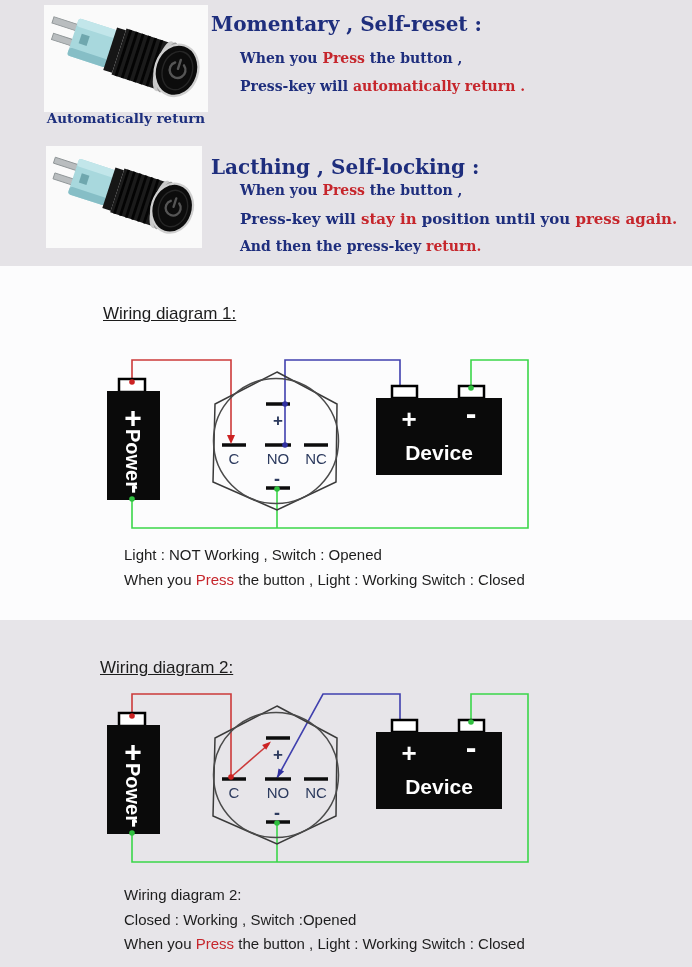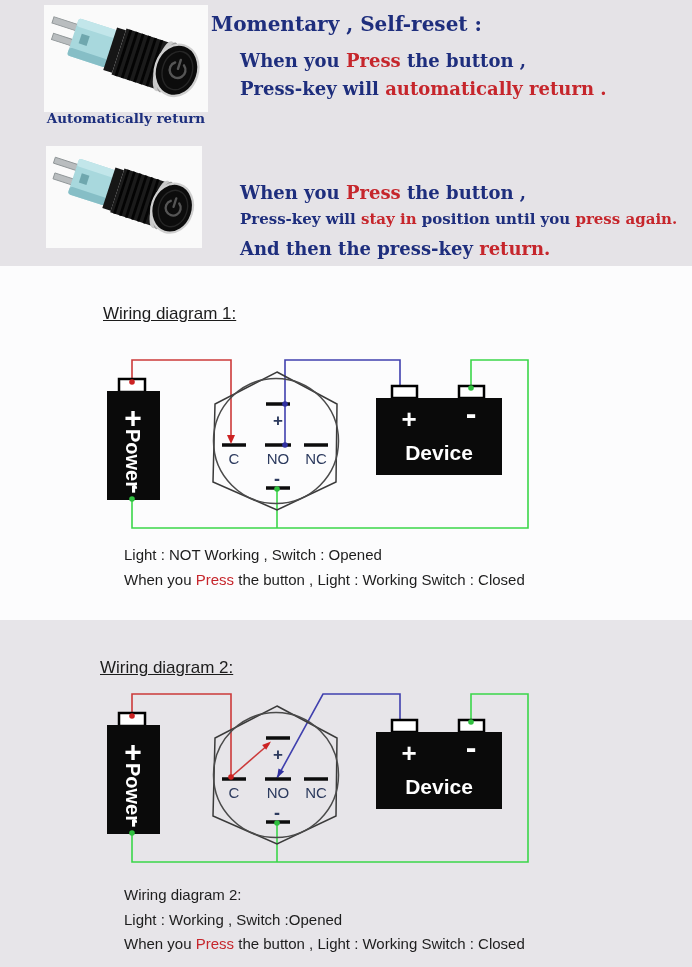--- a/index.html
+++ b/index.html
@@ -14,21 +14,21 @@
   #photo1{left:44px;top:5px;width:164px;height:107px;}
   #photo2{left:46px;top:146px;width:156px;height:102px;}
   .caption{position:absolute;font-family:"DejaVu Serif",serif;font-weight:bold;
            color:#1c2e7d;font-size:13.5px;text-align:center;white-space:nowrap;}
   #cap1{left:44px;top:110px;width:164px;}
   #cap2{left:46px;top:247px;width:156px;margin-top:25px;}
 
   .serif-line{position:absolute;font-family:"DejaVu Serif",serif;font-weight:bold;
               white-space:nowrap;}
   .h-line{font-size:20px;color:#1e2e7d;}
-  .b-line{font-size:18px;}
+  .b-line{font-size:14px;}
   #h1{left:211px;top:12px;}
   #s1l1{left:240px;top:50px;}
   #s1l2{left:240px;top:78px;}
   #h2{left:211px;top:155px;}
   #s2l1{left:240px;top:182px;}
   #s2l2{left:240px;top:210px;font-size:15px;}
   #s2l3{left:240px;top:238px;}
 
   .wtitle{position:absolute;font-size:17px;color:#1c1c1c;white-space:nowrap;text-decoration:underline;}
   #w1title{left:103px;top:304px;}
@@ -101,20 +101,21 @@
     <div class="serif-line b-line" id="s1l1"><span class="c-n">When you </span><span class="c-r">Press</span><span class="c-n"> the button ,</span></div>
     <div class="serif-line b-line" id="s1l2"><span class="c-n">Press-key will </span><span class="c-r">automatically return</span><span class="c-n"> </span><span class="c-r">.</span></div>
 
     <div class="photo" id="photo2">
       <svg width="156" height="102" viewBox="0 0 170 115">
         <use href="#pushbutton"></use>
       </svg>
     </div>
     <div class="caption" id="cap2">Stay in locking</div>
 
+    <div class="serif-line h-line" id="h2">Lacthing , Self-locking :</div>
     <div class="serif-line b-line" id="s2l1"><span class="c-n">When you </span><span class="c-r">Press</span><span class="c-n"> the button ,</span></div>
     <div class="serif-line b-line" id="s2l2"><span class="c-n">Press-key will </span><span class="c-r">stay in</span><span class="c-n"> position until you </span><span class="c-r">press again.</span></div>
     <div class="serif-line b-line" id="s2l3"><span class="c-n">And then the press-key </span><span class="c-r">return.</span></div>
   </div>
 
   <div class="sec" id="sec2"></div>
 
   <div class="wtitle" id="w1title">Wiring diagram 1:</div>
 
   <svg class="circuit" id="svg1" viewBox="0 0 692 205">
@@ -238,17 +239,17 @@
       <polygon points="271,69.5 266.2,77.7 262.1,72.9" fill="#cc2222"></polygon>
       <polygon points="277,106 284.1,99.6 278.5,96.5" fill="#3030a0"></polygon>
       <circle cx="471" cy="50" r="2.8" fill="#2fbf3f"></circle>
       <circle cx="132" cy="161" r="2.8" fill="#2fbf3f"></circle>
       <circle cx="277" cy="151" r="2.8" fill="#2fbf3f"></circle>
     </g>
   </svg>
 
   <div class="notes" id="w2notes">
     <div class="note-line"><span class="c-d">Wiring diagram 2:</span></div>
-    <div class="note-line"><span class="c-d">Light : Working , Switch :Opened</span></div>
+    <div class="note-line"><span class="c-d">Closed : Working , Switch :Opened</span></div>
     <div class="note-line"><span class="c-d">When you </span><span class="c-r">Press</span><span class="c-d"> the button , Light : Working Switch : Closed</span></div>
   </div>
 
 </div>
 
 </body></html>

